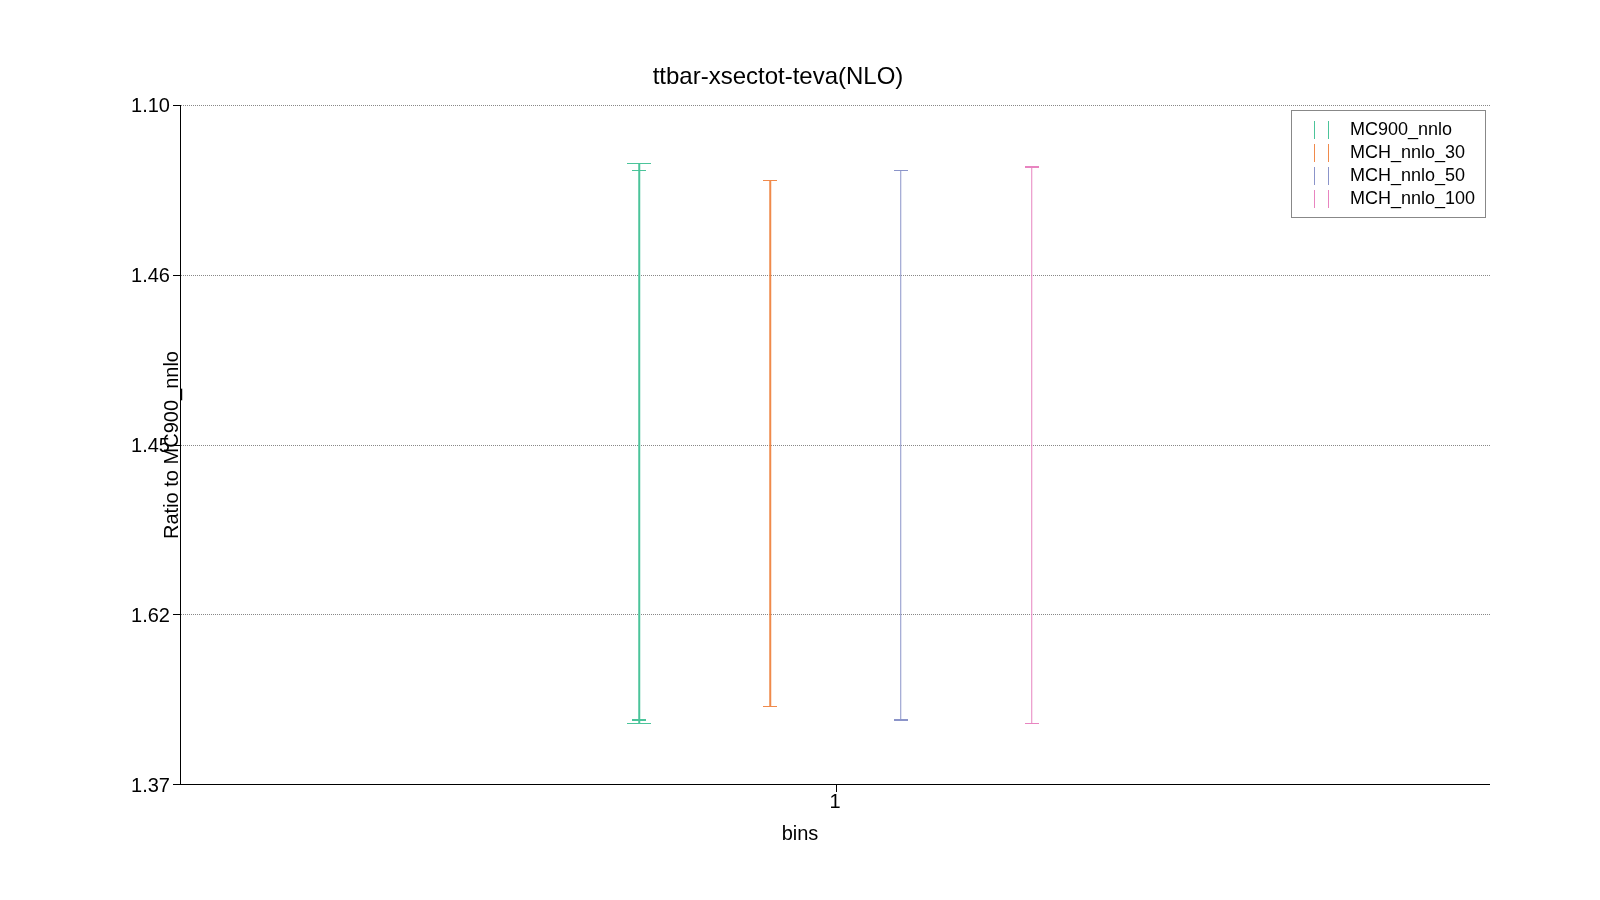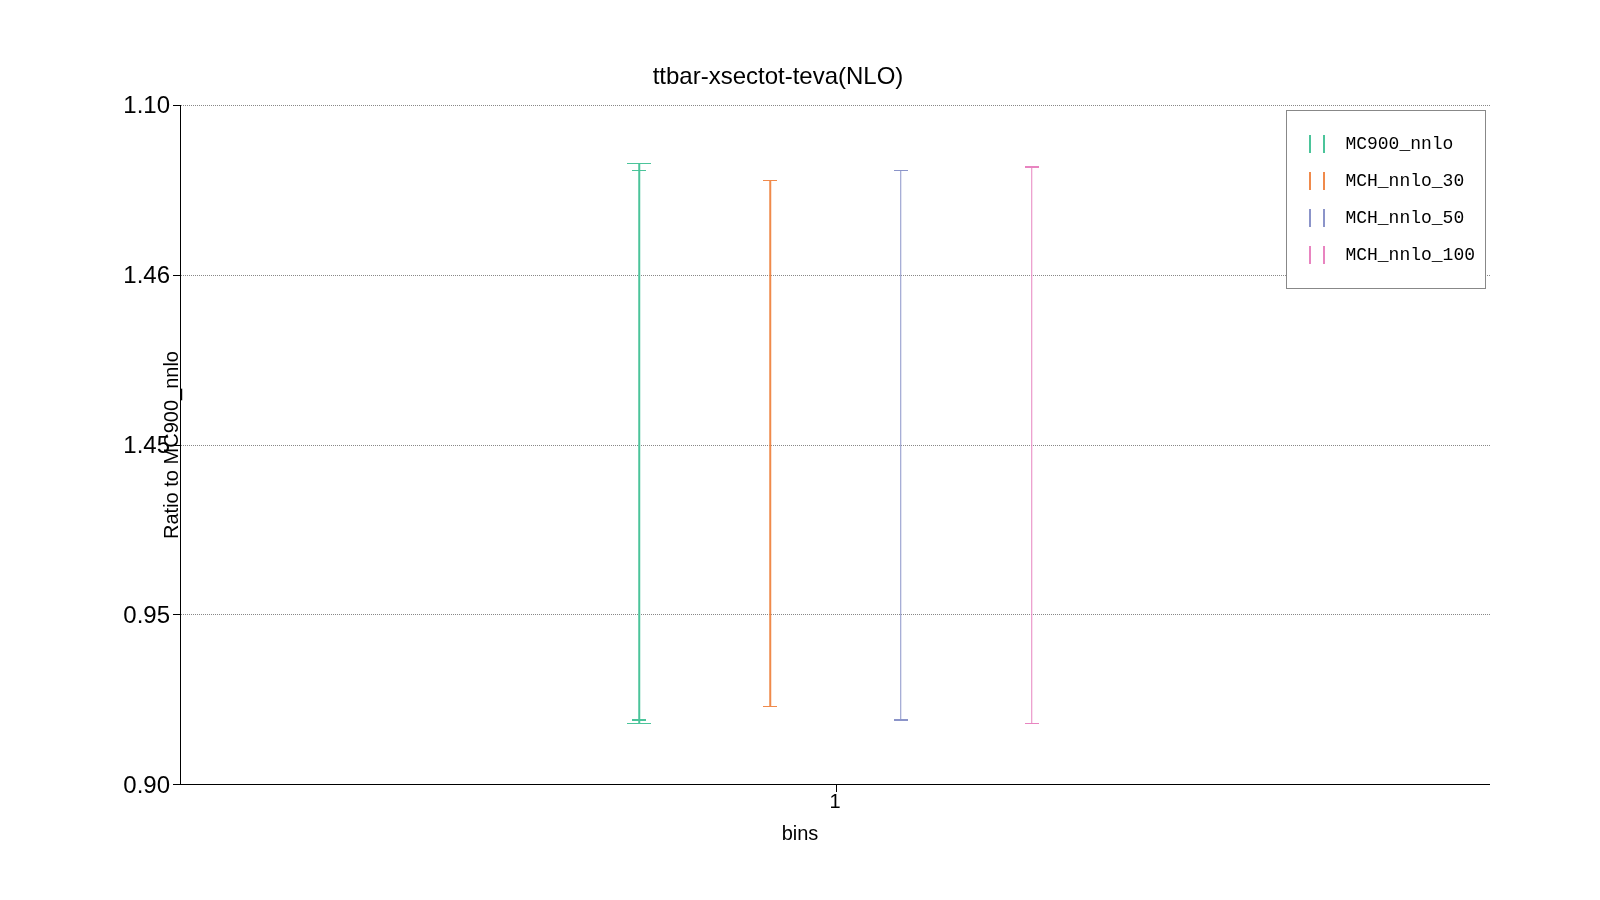--- a/index.html
+++ b/index.html
@@ -41,21 +41,21 @@
       bottom: 55px;
       left: 0;
       width: 1600px;
       text-align: center;
       font-size: 20px;
     }
     .y-tick-label {
       position: absolute;
       right: 1430px;
       transform: translateY(-50%);
-      font-size: 24px;
+      font-size: 20px;
       text-align: right;
     }
     .y-tick {
       position: absolute;
       left: -8px;
       width: 8px;
       height: 1px;
       background: #000;
     }
     .x-tick-label {
@@ -108,22 +108,21 @@
       right: 114px;
       background: #fff;
       border: 1px solid #888;
       padding: 6px 10px;
       font-size: 18px;
     }
     .legend-row {
       display: flex;
       align-items: center;
       gap: 8px;
-      margin: 17px 0;
-      font-family: Liberation Mono, monospace;
+      margin: 2px 0;
     }
     .legend-marker {
       position: relative;
       width: 40px;
       height: 18px;
     }
     .legend-line-v {
       position: absolute;
       width: 1.5px;
       height: 18px;
@@ -177,22 +176,22 @@
   <div class="errorbar-group" style="left:65%; top:0; height:100%;">
     <div class="errorbar-line" style="background:#e884c0; top:9.0%; bottom:9.0%;"></div>
     <div class="errorbar-cap" style="background:#e884c0; top:9.0%;"></div>
     <div class="errorbar-cap" style="background:#e884c0; top:91.0%;"></div>
   </div>
 </div>
 
 <div class="y-tick-label" style="top:105px">1.10</div>
 <div class="y-tick-label" style="top:275px">1.46</div>
 <div class="y-tick-label" style="top:445px">1.45</div>
-<div class="y-tick-label" style="top:615px">0.95</div>
-<div class="y-tick-label" style="top:785px">0.90</div>
+<div class="y-tick-label" style="top:615px">1.62</div>
+<div class="y-tick-label" style="top:785px">1.37</div>
 
 <div class="x-tick-label" style="left:835px">1</div>
 
 <div class="legend">
   <div class="legend-row">
     <div class="legend-marker">
       <div class="legend-line-v l1" style="background:#4bc49a"></div>
       <div class="legend-line-v l2" style="background:#4bc49a"></div>
     </div>
     <span>MC900_nnlo</span>

